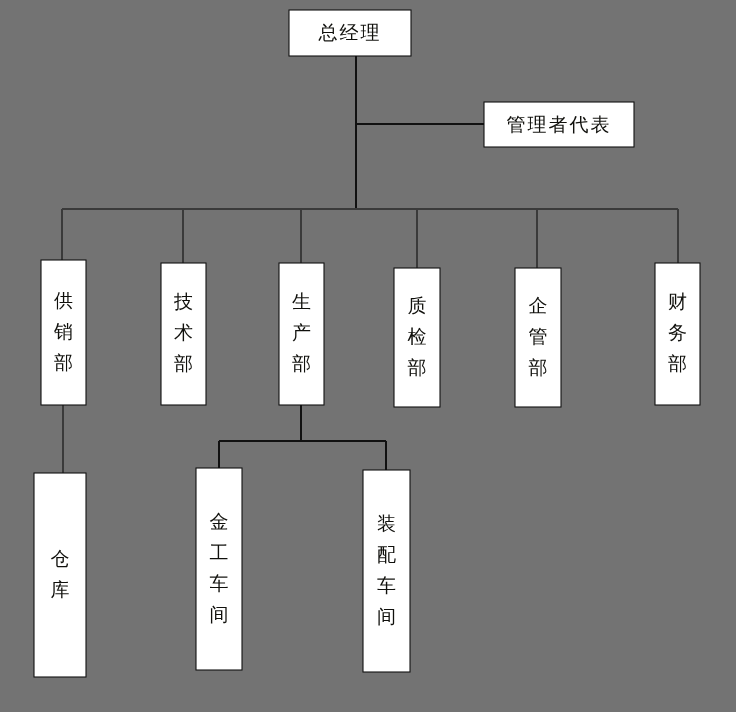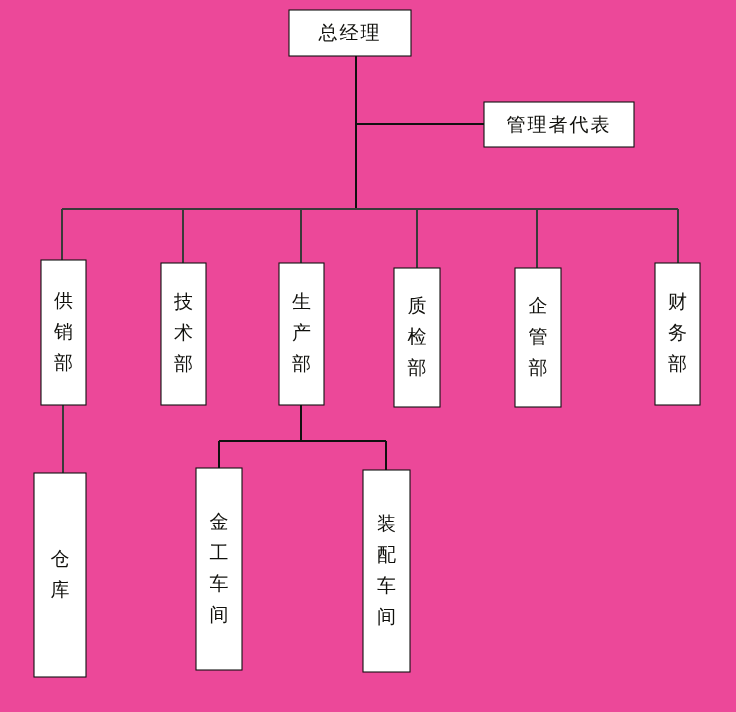--- a/index.html
+++ b/index.html
@@ -7,21 +7,21 @@
     padding: 0;
     background: #ffffff;
   }
   body {
     font-family: "DejaVu Serif", serif;
   }
   #chart-root {
     position: relative;
     width: 736px;
     height: 712px;
-    background: #ec4899;
+    background: #737373;
     overflow: hidden;
   }
   svg.org-svg {
     position: absolute;
     left: 0;
     top: 0;
     width: 736px;
     height: 712px;
   }
   .node-box {

